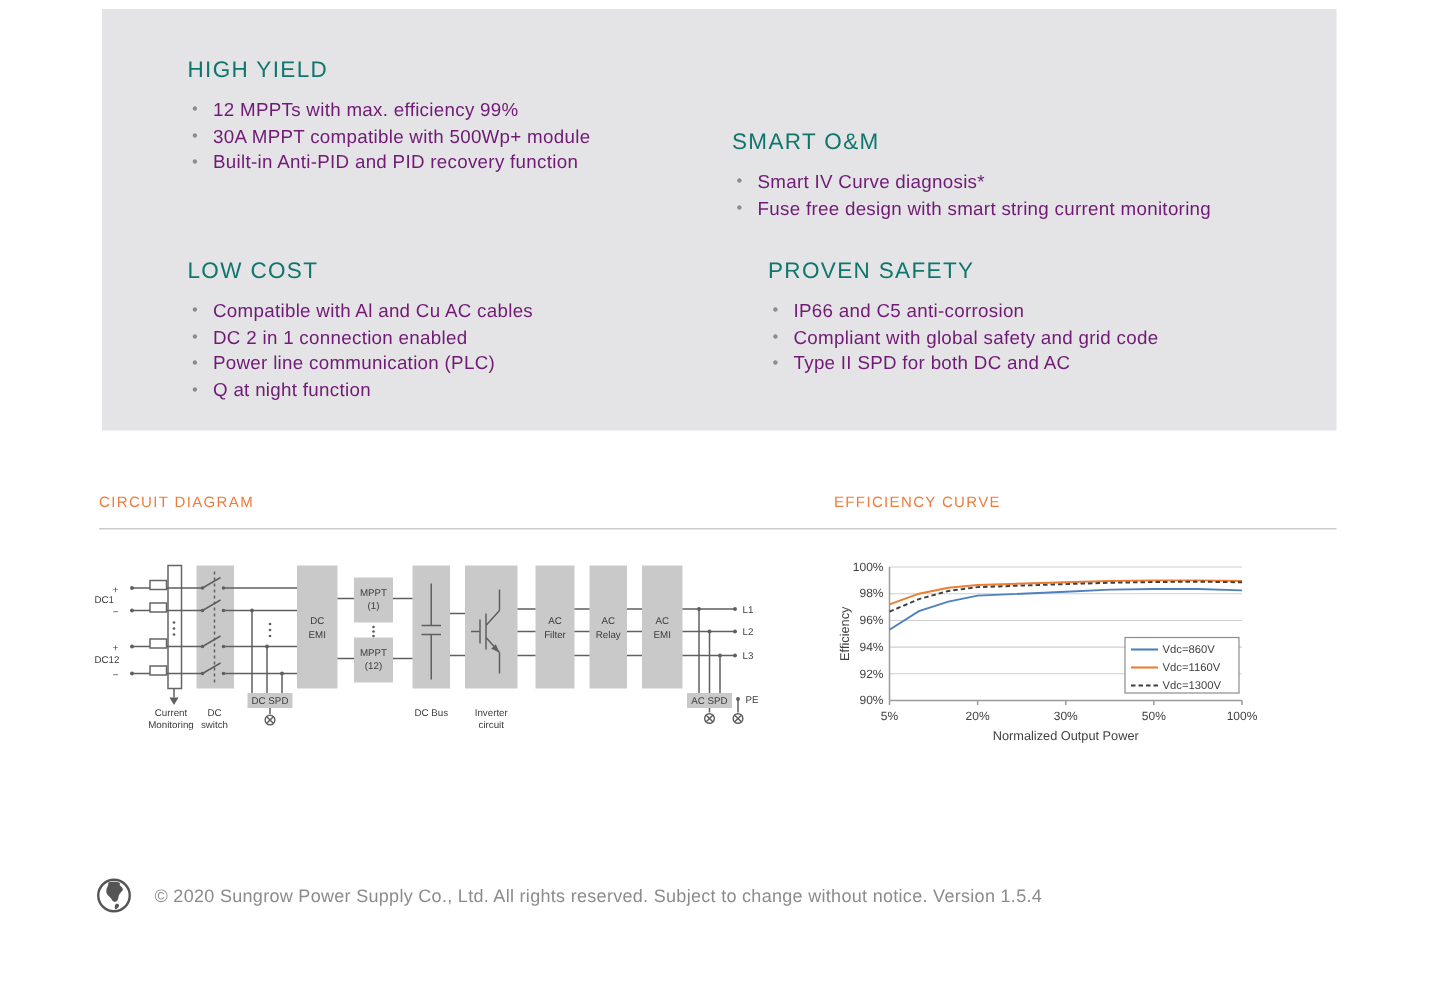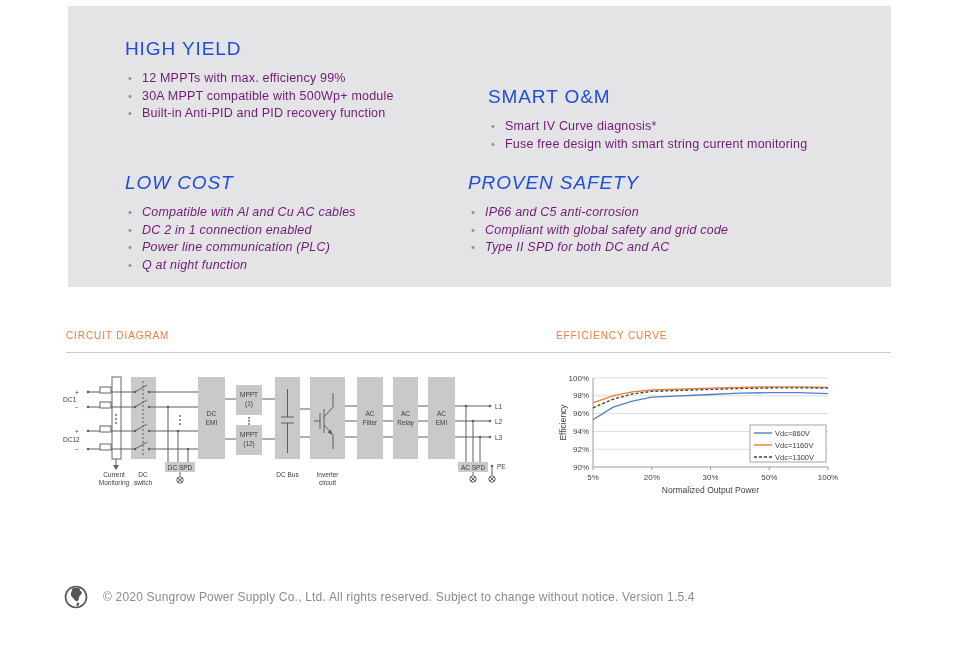--- a/index.html
+++ b/index.html
@@ -4,23 +4,23 @@
 <style>
   html,body{margin:0;padding:0;background:#fff;}
   .page{position:relative;width:957px;height:659px;background:#fff;overflow:hidden;
         font-family:"Liberation Sans",sans-serif;}
 
   
   .features{position:absolute;left:68px;top:6px;width:823px;height:281px;background:#e4e4e6;}
   .feature-section{position:absolute;}
   .fs-0{left:57px;top:32px;width:350px;}
   .fs-1{left:420px;top:32px;width:390px;margin-top:48px;}
-  .fs-2{left:57px;top:166px;width:350px;font-style:italic;}
-  .fs-3{left:400px;top:166px;width:390px;font-style:italic;}
-  .feat-title{margin:0;color:#1d4ed8;font-size:19px;font-weight:normal;letter-spacing:.9px;}
+  .fs-2{left:57px;top:166px;width:350px;}
+  .fs-3{left:444px;top:166px;width:390px;}
+  .feat-title{margin:0;color:#0f766e;font-size:15px;font-weight:normal;letter-spacing:.9px;}
   ul.bullets{list-style:none;margin:10px 0 0 0;padding:0;}
   ul.bullets li{position:relative;padding-left:17px;color:#701a75;font-size:12.5px;
                 line-height:17.5px;letter-spacing:.2px;white-space:pre-line;}
   ul.bullets li::before{content:"•";position:absolute;left:3px;top:0;color:#8c8c8c;font-size:11px;}
 
   
   .sec-heading{position:absolute;color:#ee7c3c;font-size:10px;letter-spacing:.9px;}
   #circuit-heading{left:66px;top:330px;}
   #eff-heading{left:556px;top:330px;}
   .rule{position:absolute;left:66px;top:352px;width:825px;height:1px;background:#cccccc;}

